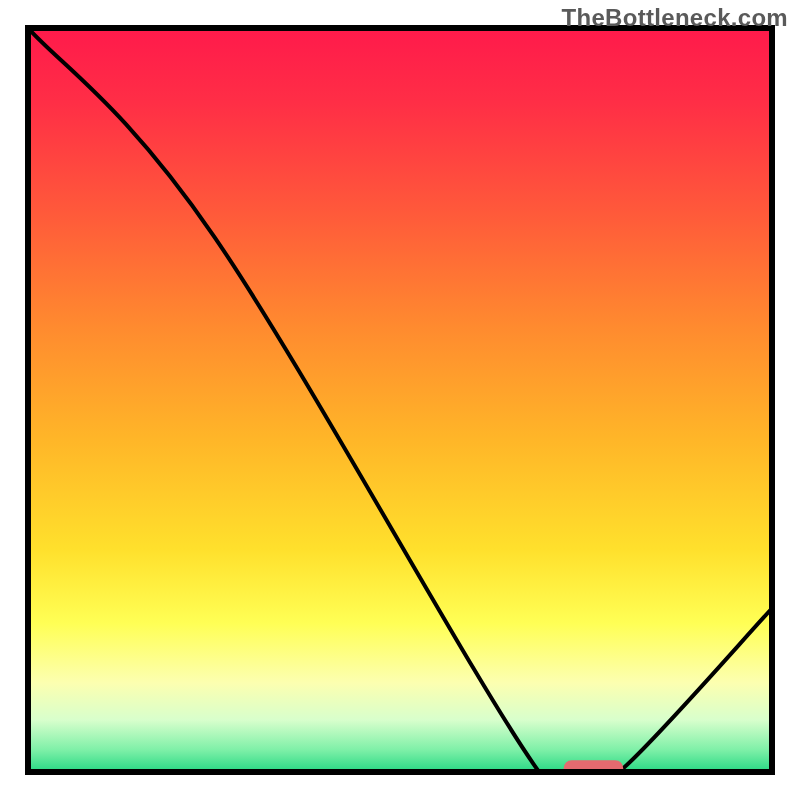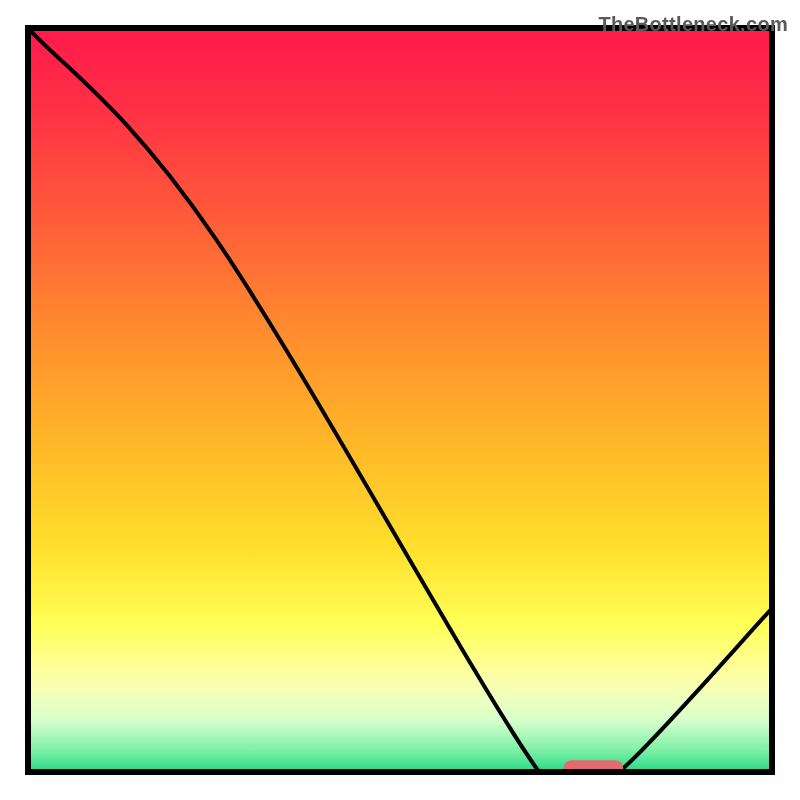--- a/index.html
+++ b/index.html
@@ -10,24 +10,24 @@
     background: #ffffff;
     overflow: hidden;
   }
   .stage {
     position: relative;
     width: 800px;
     height: 800px;
   }
   .watermark {
     position: absolute;
-    top: 13px;
+    top: 4px;
     right: 12px;
     font-family: Arial, Helvetica, sans-serif;
-    font-size: 20px;
+    font-size: 24px;
     font-weight: bold;
     color: #5a5a5a;
     letter-spacing: 0.3px;
   }
   svg {
     display: block;
   }
 </style>
 </head>
 <body>

